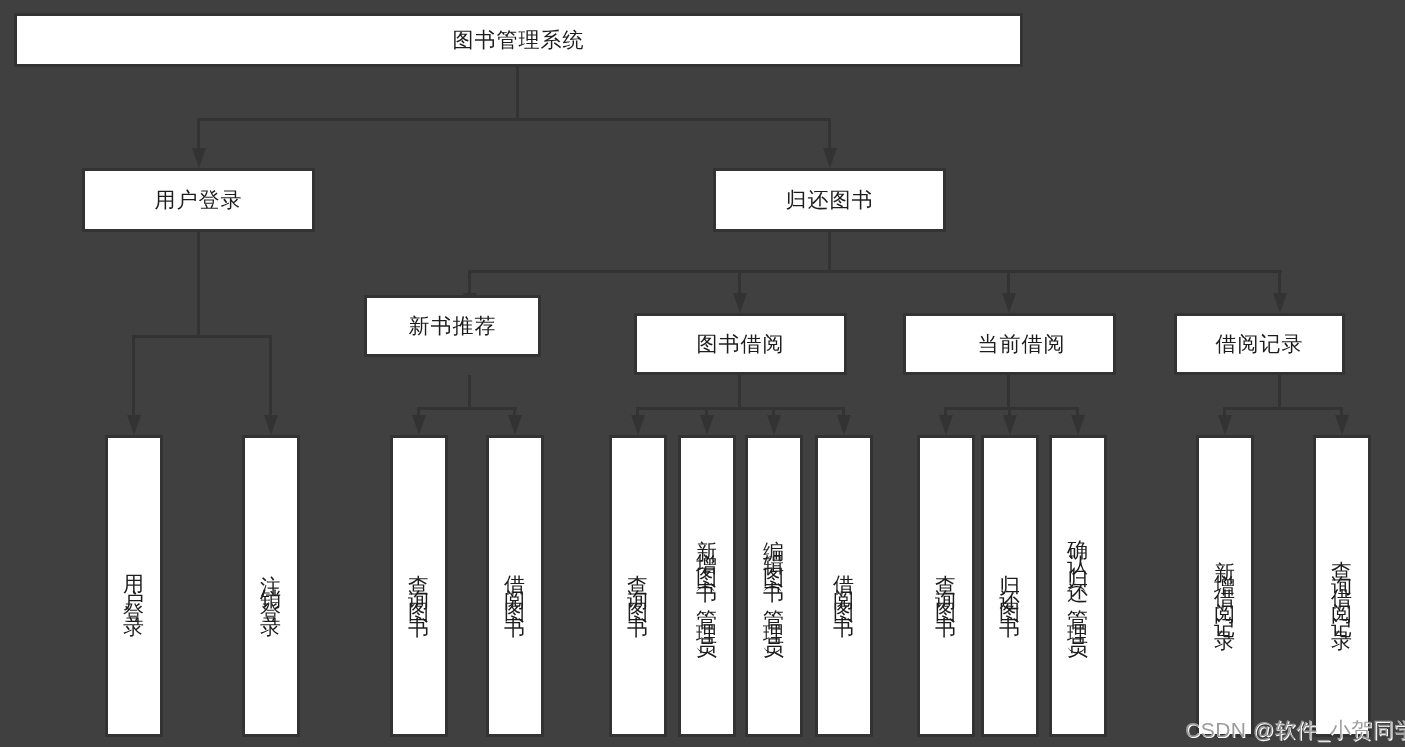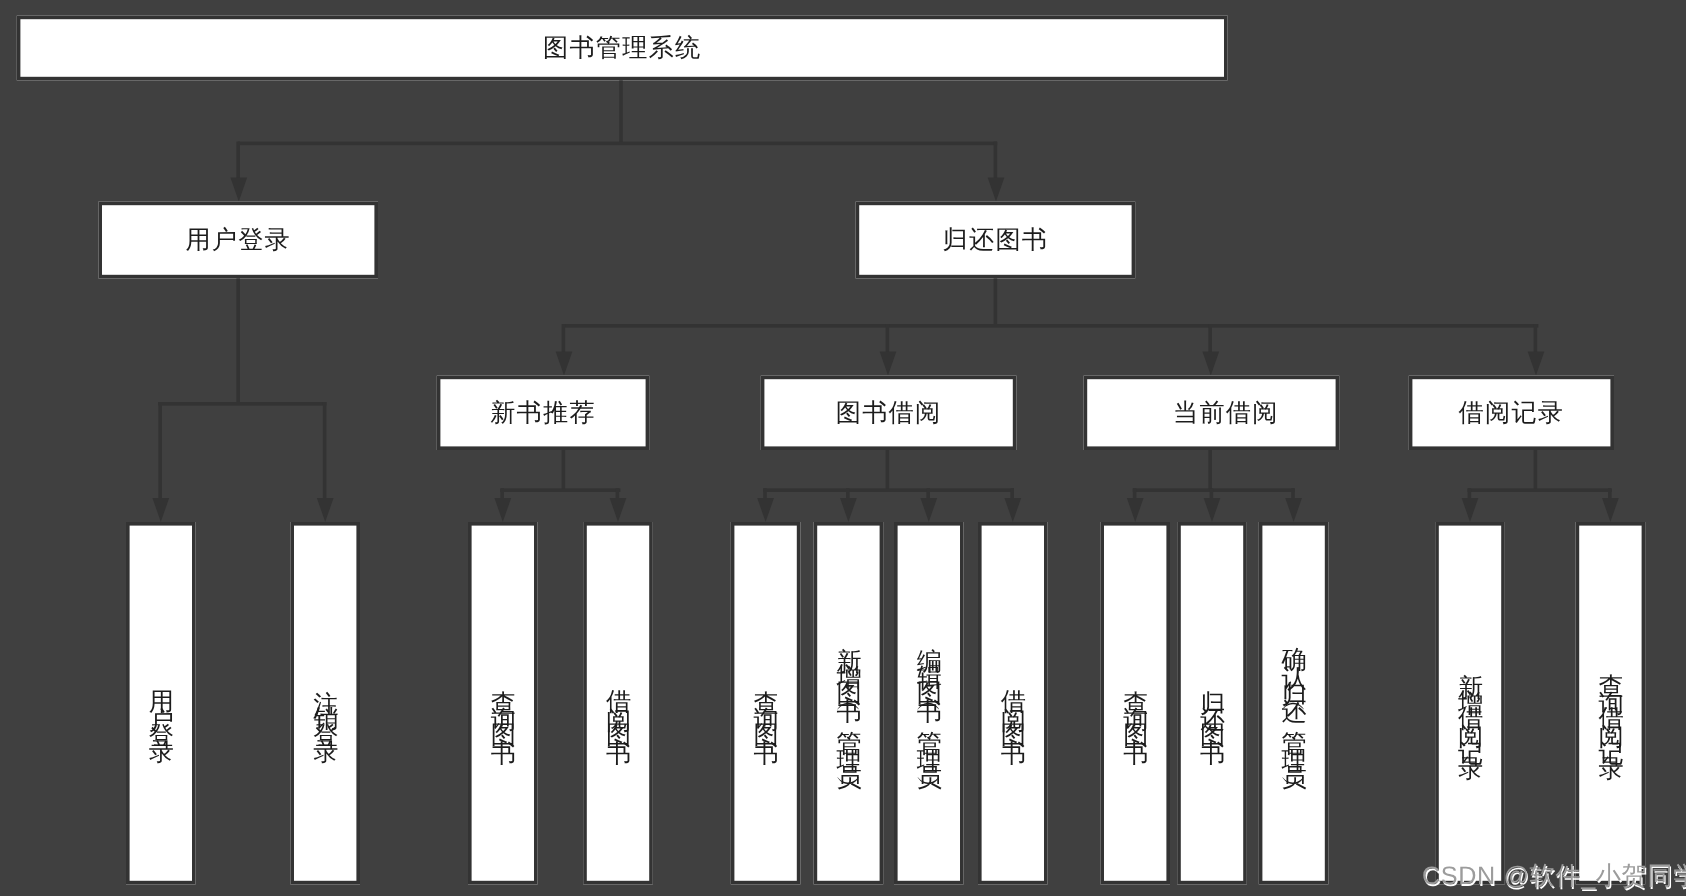--- a/index.html
+++ b/index.html
@@ -88,21 +88,21 @@
   <div class="hl" style="left: 469px; top: 270px; width: 813px; background: rgb(51, 51, 51);"></div>
   <div class="vl" style="left: 468px; top: 270px; height: 25px; background: rgb(51, 51, 51);"></div>
   <div class="ar" style="left: 463px; top: 293px; border-top-color: rgb(51, 51, 51);"></div>
   <div class="vl" style="left: 738px; top: 270px; height: 25px; background: rgb(51, 51, 51);"></div>
   <div class="ar" style="left: 733px; top: 293px; border-top-color: rgb(51, 51, 51);"></div>
   <div class="vl" style="left: 1007px; top: 270px; height: 25px; background: rgb(51, 51, 51);"></div>
   <div class="ar" style="left: 1002px; top: 293px; border-top-color: rgb(51, 51, 51);"></div>
   <div class="vl" style="left: 1278px; top: 270px; height: 25px; background: rgb(51, 51, 51);"></div>
   <div class="ar" style="left: 1273px; top: 293px; border-top-color: rgb(51, 51, 51);"></div>
 
-  <div class="node" style="left: 364px; top: 313px; width: 177px; height: 62px; border-color: rgb(51, 51, 51); color: rgb(28, 28, 28);">
+  <div class="node" style="left: 364px; top: 295px; width: 177px; height: 62px; border-color: rgb(51, 51, 51); color: rgb(28, 28, 28);">
     <span>新书推荐</span>
   </div>
   <div class="node" style="left: 634px; top: 313px; width: 213px; height: 62px; border-color: rgb(51, 51, 51); color: rgb(28, 28, 28); align-items: center;">
     <span>图书借阅</span>
   </div>
   <div class="node" style="left: 903px; top: 313px; width: 213px; height: 62px; border-color: rgb(51, 51, 51); color: rgb(28, 28, 28); padding-left: 24px;">
     <span>当前借阅</span>
   </div>
   <div class="node" style="left: 1174px; top: 313px; width: 171px; height: 62px; border-color: rgb(51, 51, 51); color: rgb(28, 28, 28); text-align: right;">
     <span>借阅记录</span>

